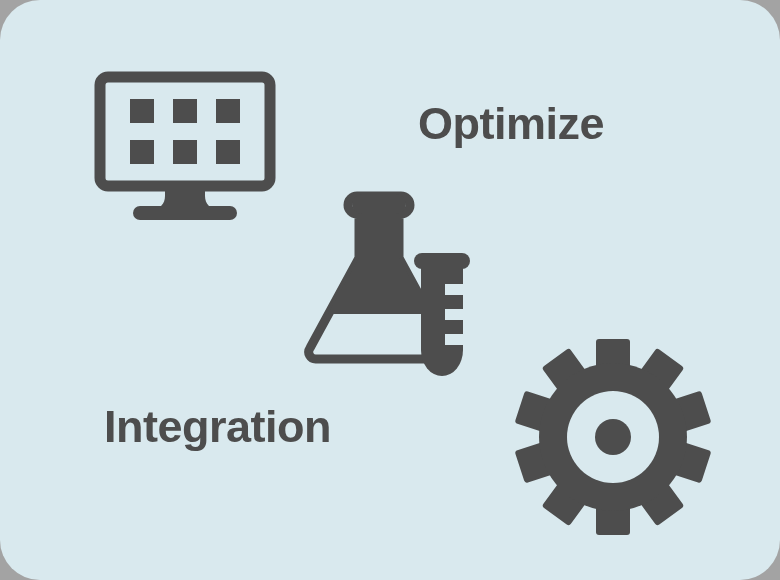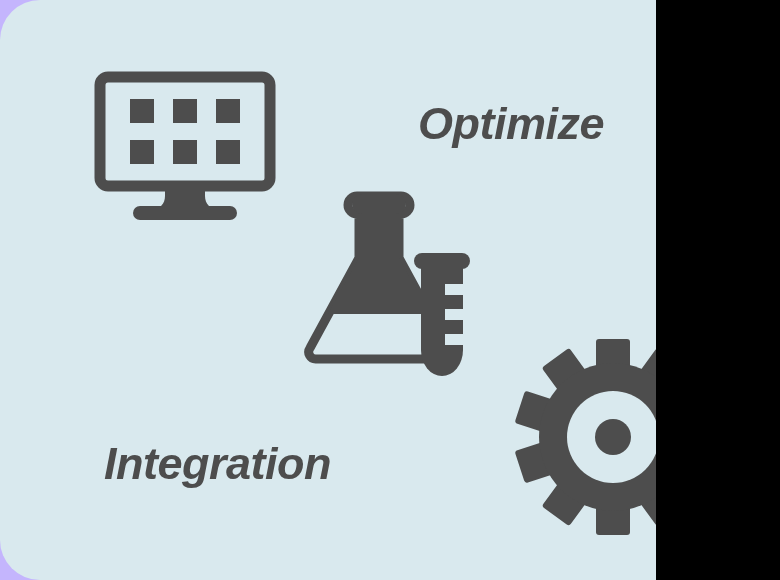--- a/index.html
+++ b/index.html
@@ -2,26 +2,25 @@
 <html><head>
 <meta charset="utf-8">
 <style>
   html, body {
     margin: 0;
     padding: 0;
     background: #000000;
   }
   #canvas {
     position: relative;
-    width: 656px;
+    width: 780px;
     height: 580px;
     overflow: hidden;
-    background: #c4b5fd;
+    background: #a3a3a3;
     font-family: "Liberation Sans", sans-serif;
-    font-style: italic;
   }
   #card {
     position: absolute;
     left: 0;
     top: 0;
     width: 780px;
     height: 580px;
     box-sizing: border-box;
     background: #d9e9ee;
     border-radius: 40px;
@@ -35,21 +34,21 @@
     letter-spacing: -0.5px;
     line-height: 1;
   }
   #label-optimize {
     left: 418px;
     top: 101px;
     font-size: 45px;
   }
   #label-integration {
     left: 104px;
-    top: 441px;
+    top: 404px;
     font-size: 45px;
   }
   .icon-svg {
     position: absolute;
     display: block;
   }
   #monitor-icon-wrap {
     left: 94px;
     top: 70px;
     width: 182px;

